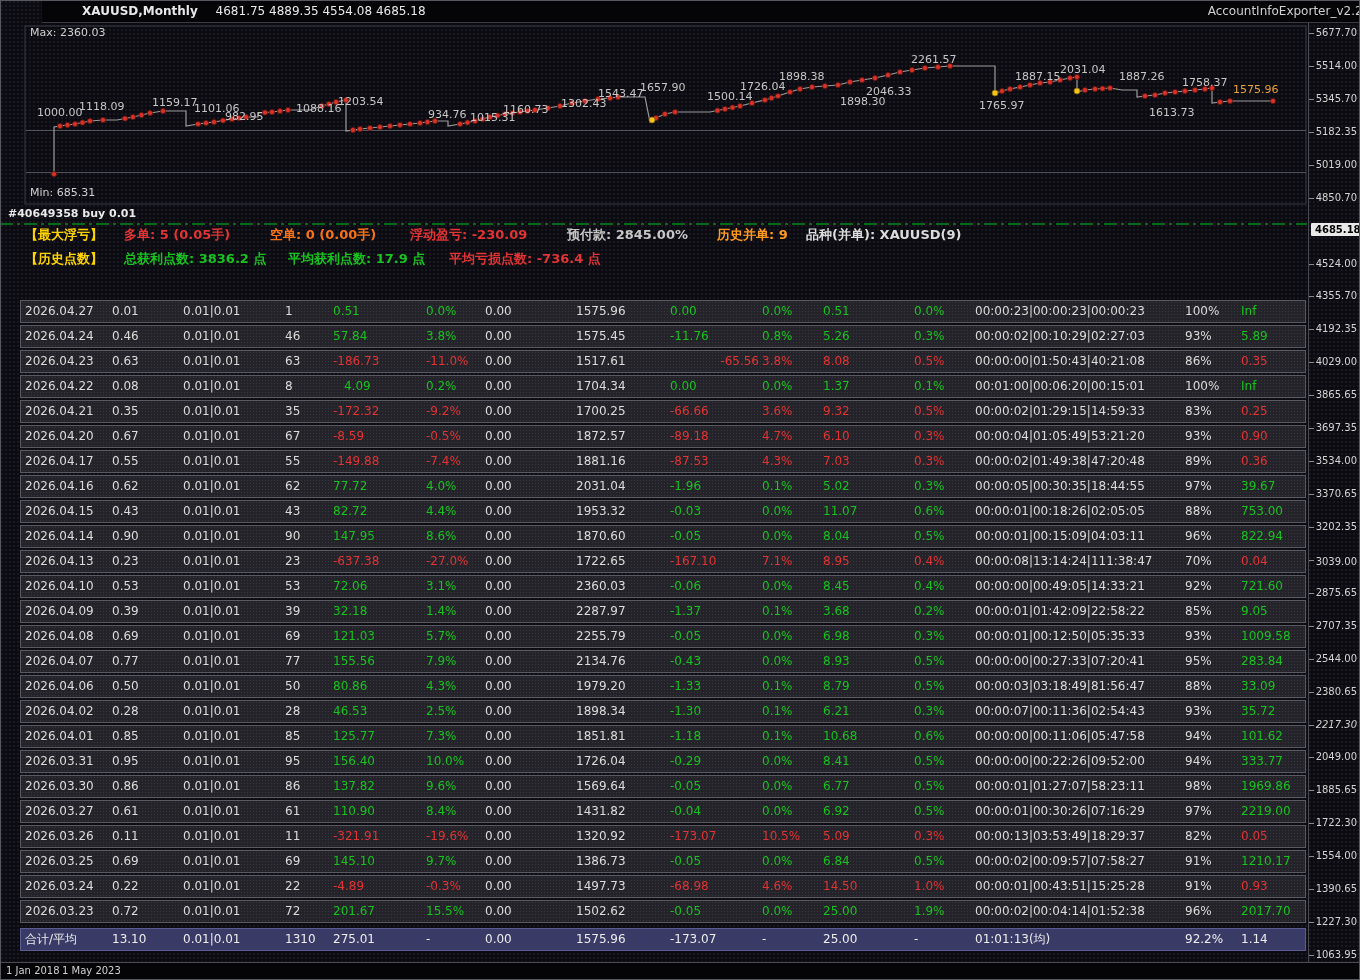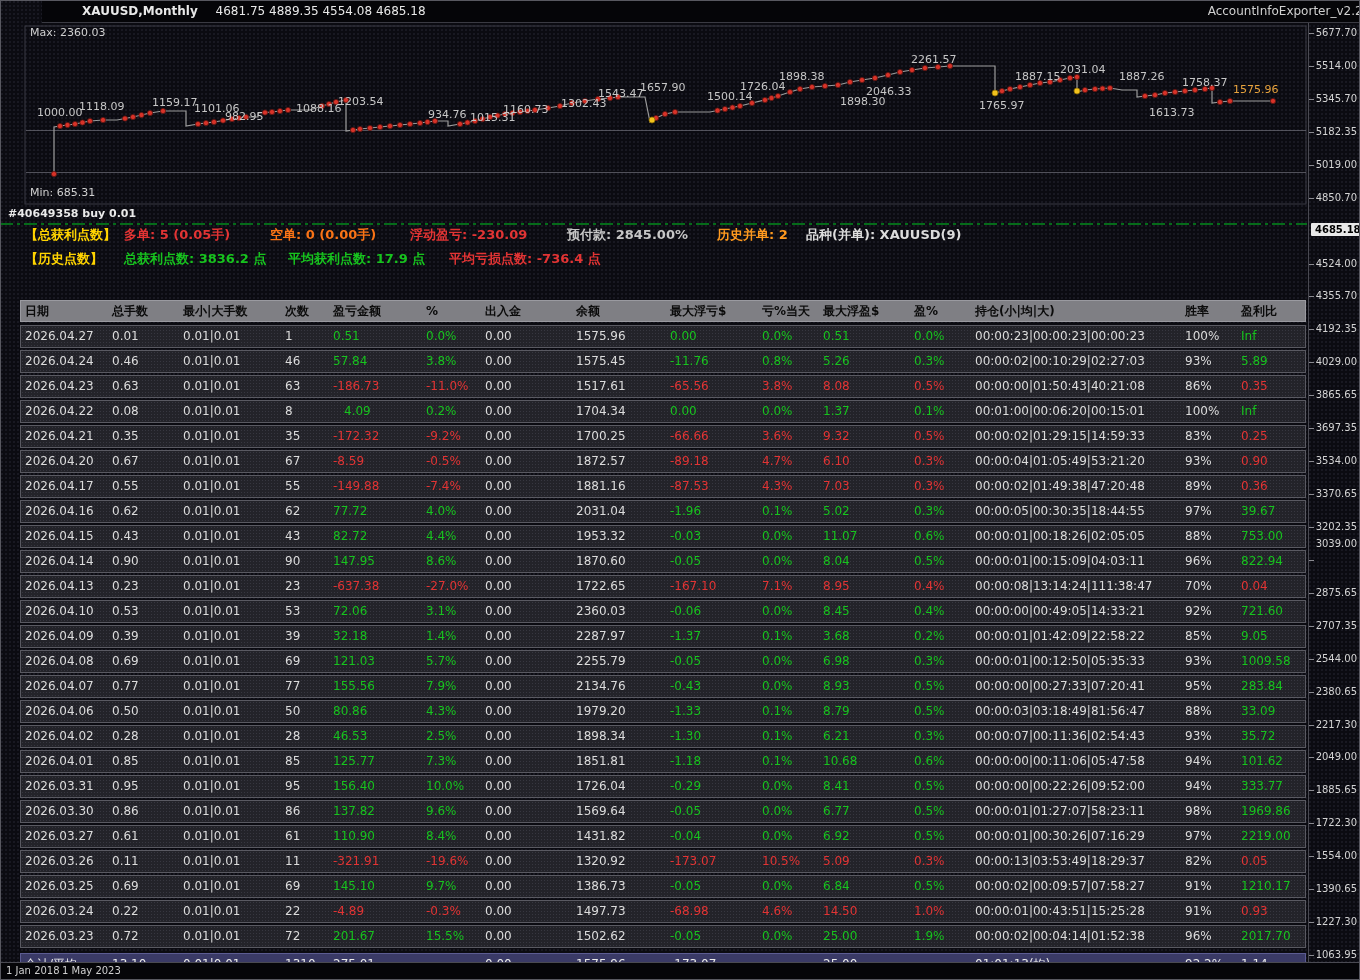--- a/index.html
+++ b/index.html
@@ -200,52 +200,35 @@
       <text x="1119" y="80" fill="#c6c6c6" font-size="11">1887.26</text>
       <text x="1149" y="116" fill="#c6c6c6" font-size="11">1613.73</text>
       <text x="1182" y="86" fill="#c6c6c6" font-size="11">1758.37</text>
       <text x="1233" y="93" fill="#e8a33d" font-size="11">1575.96</text>
       <text x="30" y="36" fill="#d0d0d0" font-size="11">Max: 2360.03</text>
       <text x="30" y="196" fill="#d0d0d0" font-size="11">Min: 685.31</text>
       <line x1="0" y1="224" x2="1307" y2="224" stroke="#00cc22" stroke-width="1" stroke-dasharray="13 4 3 4"></line>
       <text x="8" y="217" fill="#eaeaea" font-size="11" font-weight="bold">#40649358 buy 0.01</text>
     </svg>
   <div class="statusline" id="status1" style="top: 204px;">
-      <span class="hdr" style="left: 25px; color: rgb(255, 212, 0);">【总获利点数】</span>
+      <span class="hdr" style="left: 25px; color: rgb(255, 212, 0);">【最大浮亏】</span>
       <span style="left: 124px; color: rgb(226, 52, 52);">多单: 5 (0.05手)</span>
       <span style="left: 270px; color: #f97316;">空单: 0 (0.00手)</span>
       <span style="left: 410px; color: rgb(226, 52, 52);">浮动盈亏: -230.09</span>
       <span style="left: 567px; color: rgb(198, 198, 198);">预付款: 2845.00%</span>
-      <span style="left: 717px; color: rgb(255, 154, 31);">历史并单: 2</span>
+      <span style="left: 717px; color: rgb(255, 154, 31);">历史并单: 9</span>
       <span style="left: 806px; color: rgb(220, 220, 220);">品种(并单): XAUUSD(9)</span>
     </div>
   <div class="statusline" id="status2" style="top: 228px;">
       <span class="hdr" style="left: 25px; color: rgb(255, 212, 0);">【历史点数】</span>
       <span style="left: 124px; color: rgb(23, 195, 30);">总获利点数: 3836.2 点</span>
       <span style="left: 288px; color: rgb(23, 195, 30);">平均获利点数: 17.9 点</span>
       <span style="left: 449px; color: rgb(226, 52, 52);">平均亏损点数: -736.4 点</span>
     </div>
   <div id="table-area">
-      <div class="trow thead">
-        <div class="cell">日期</div>
-        <div class="cell">总手数</div>
-        <div class="cell">最小|大手数</div>
-        <div class="cell">次数</div>
-        <div class="cell">盈亏金额</div>
-        <div class="cell">%</div>
-        <div class="cell">出入金</div>
-        <div class="cell">余额</div>
-        <div class="cell">最大浮亏$</div>
-        <div class="cell">亏%当天</div>
-        <div class="cell">最大浮盈$</div>
-        <div class="cell">盈%</div>
-        <div class="cell">持仓(小|均|大)</div>
-        <div class="cell">胜率</div>
-        <div class="cell">盈利比</div>
-      </div>
       <div class="trow drow">
         <div class="cell">2026.04.27</div>
         <div class="cell">0.01</div>
         <div class="cell">0.01|0.01</div>
         <div class="cell">1</div>
         <div class="cell" style="color: rgb(23, 195, 30);">0.51</div>
         <div class="cell" style="color: rgb(23, 195, 30);">0.0%</div>
         <div class="cell">0.00</div>
         <div class="cell">1575.96</div>
         <div class="cell" style="color: rgb(23, 195, 30);">0.00</div>
@@ -275,21 +258,21 @@
       </div>
       <div class="trow drow">
         <div class="cell">2026.04.23</div>
         <div class="cell">0.63</div>
         <div class="cell">0.01|0.01</div>
         <div class="cell">63</div>
         <div class="cell" style="color: rgb(226, 52, 52);">-186.73</div>
         <div class="cell" style="color: rgb(226, 52, 52);">-11.0%</div>
         <div class="cell">0.00</div>
         <div class="cell">1517.61</div>
-        <div class="cell" style="color: rgb(226, 52, 52);">-65.56</div>
+        <div class="cell" style="color: rgb(226, 52, 52); text-align: right;">-65.56</div>
         <div class="cell" style="color: rgb(226, 52, 52);">3.8%</div>
         <div class="cell" style="color: rgb(226, 52, 52);">8.08</div>
         <div class="cell" style="color: rgb(226, 52, 52);">0.5%</div>
         <div class="cell">00:00:00|01:50:43|40:21:08</div>
         <div class="cell">86%</div>
         <div class="cell" style="color: rgb(226, 52, 52);">0.35</div>
       </div>
       <div class="trow drow">
         <div class="cell">2026.04.22</div>
         <div class="cell">0.08</div>
@@ -710,31 +693,31 @@
     <div class="plabel" style="top: 367.23px;">3865.65</div>
     <div class="ptick" style="top: 406.16px;"></div>
     <div class="plabel" style="top: 400.16px;">3697.35</div>
     <div class="ptick" style="top: 439.09px;"></div>
     <div class="plabel" style="top: 433.09px;">3534.00</div>
     <div class="ptick" style="top: 472.02px;"></div>
     <div class="plabel" style="top: 466.02px;">3370.65</div>
     <div class="ptick" style="top: 504.95px;"></div>
     <div class="plabel" style="top: 498.95px;">3202.35</div>
     <div class="ptick" style="top: 537.88px;"></div>
-    <div class="plabel" style="top: 516px;">3039.00</div>
+    <div class="plabel" style="top: 534px;">3039.00</div>
     <div class="ptick" style="top: 570.81px;"></div>
     <div class="plabel" style="top: 564.81px;">2875.65</div>
     <div class="ptick" style="top: 603.74px;"></div>
     <div class="plabel" style="top: 597.74px;">2707.35</div>
     <div class="ptick" style="top: 636.67px;"></div>
     <div class="plabel" style="top: 630.67px;">2544.00</div>
     <div class="ptick" style="top: 669.6px;"></div>
     <div class="plabel" style="top: 663.6px;">2380.65</div>
     <div class="ptick" style="top: 702.53px;"></div>
-    <div class="plabel" style="top: 696.53px;">2217.30</div>
+    <div class="plabel" style="top: 696.53px; font-style: italic;">2217.30</div>
     <div class="ptick" style="top: 735.46px;"></div>
     <div class="plabel" style="top: 729.46px;">2049.00</div>
     <div class="ptick" style="top: 768.39px;"></div>
     <div class="plabel" style="top: 762.39px;">1885.65</div>
     <div class="ptick" style="top: 801.32px;"></div>
     <div class="plabel" style="top: 795.32px;">1722.30</div>
     <div class="ptick" style="top: 834.25px;"></div>
     <div class="plabel" style="top: 828.25px;">1554.00</div>
     <div class="ptick" style="top: 867.18px;"></div>
     <div class="plabel" style="top: 861.18px;">1390.65</div>

